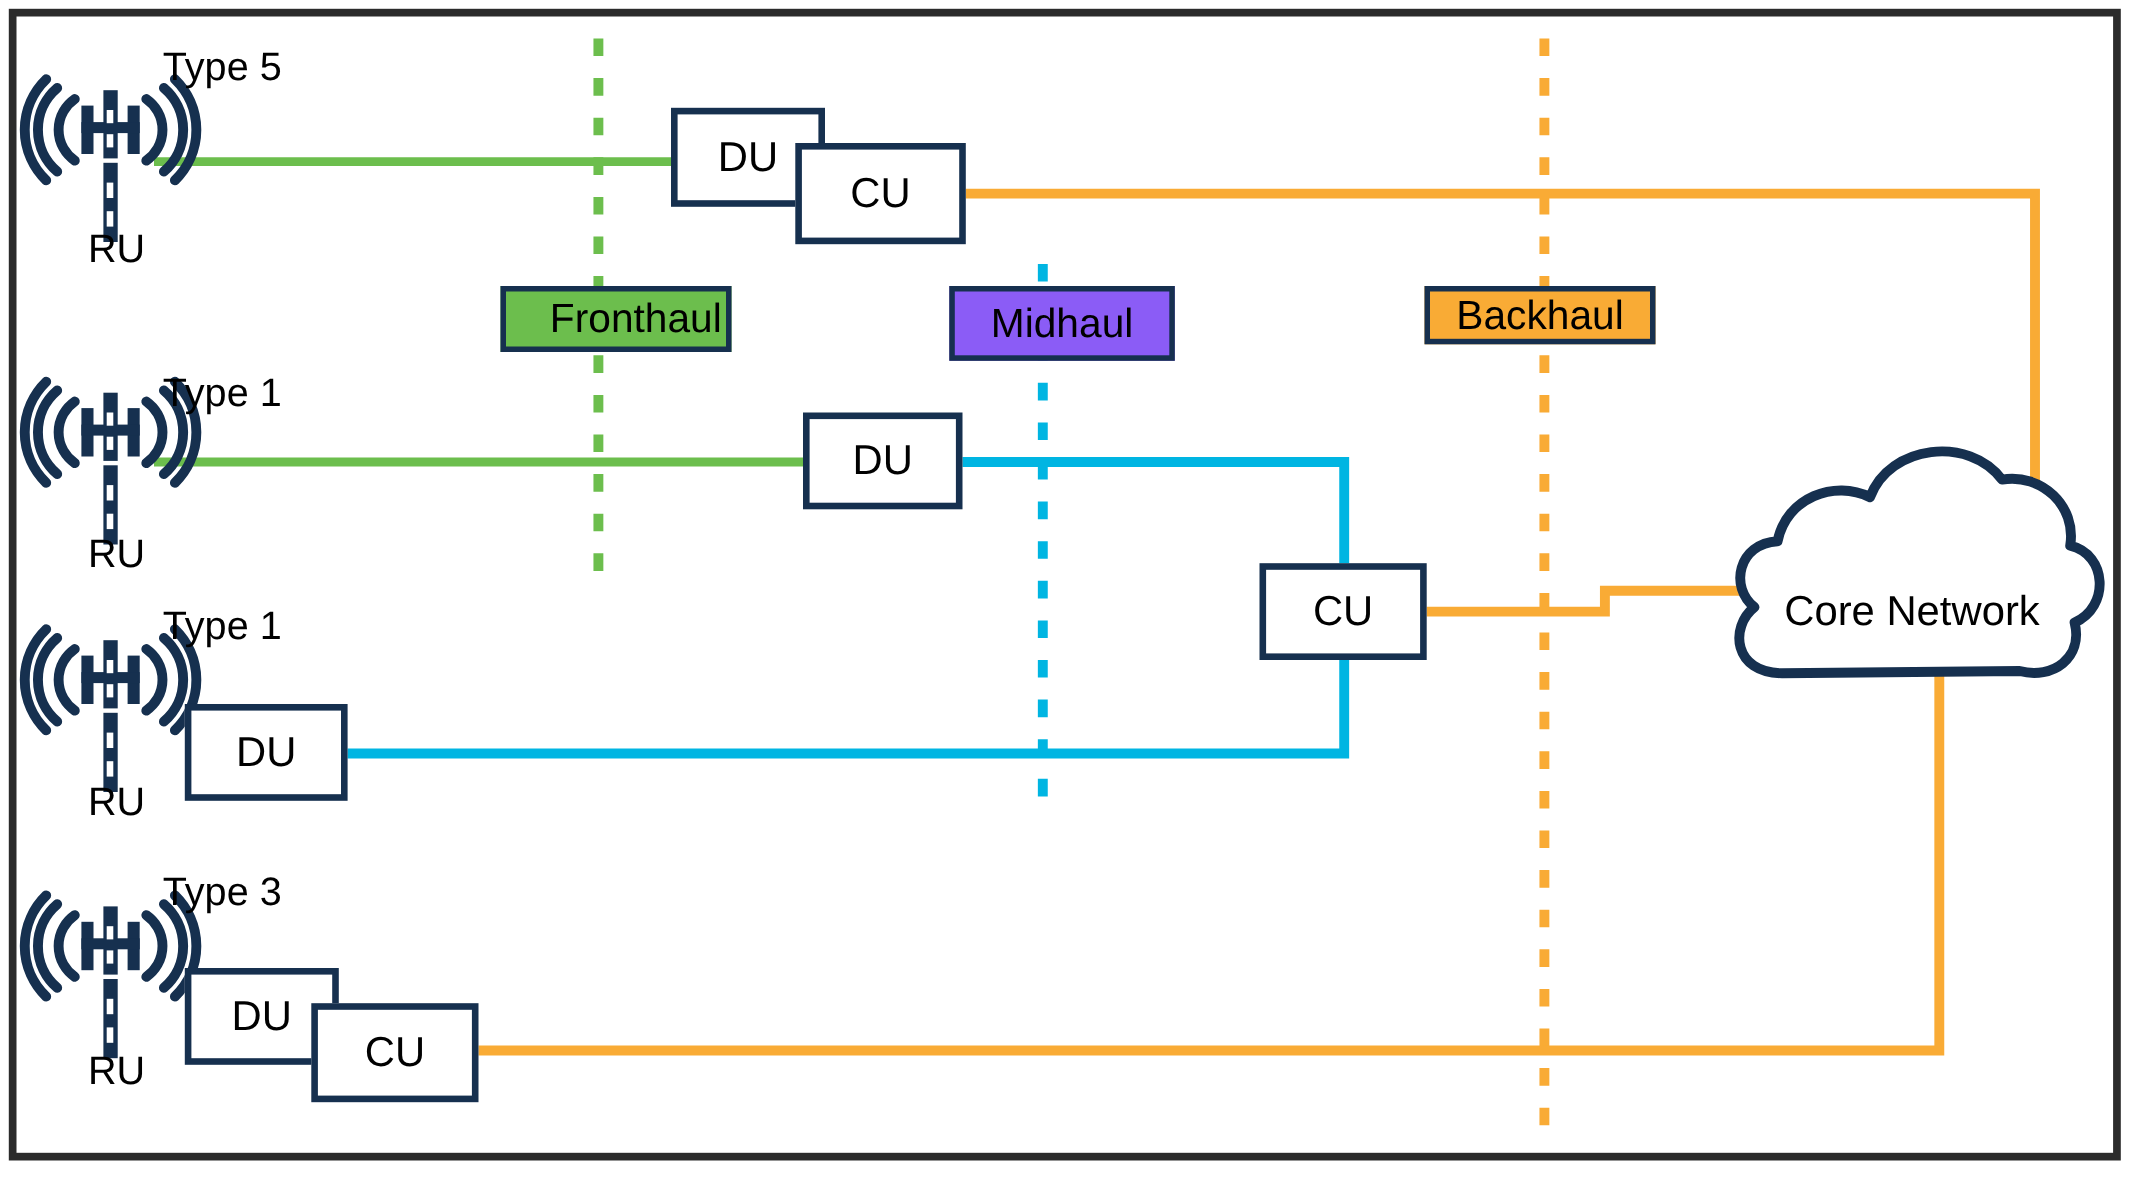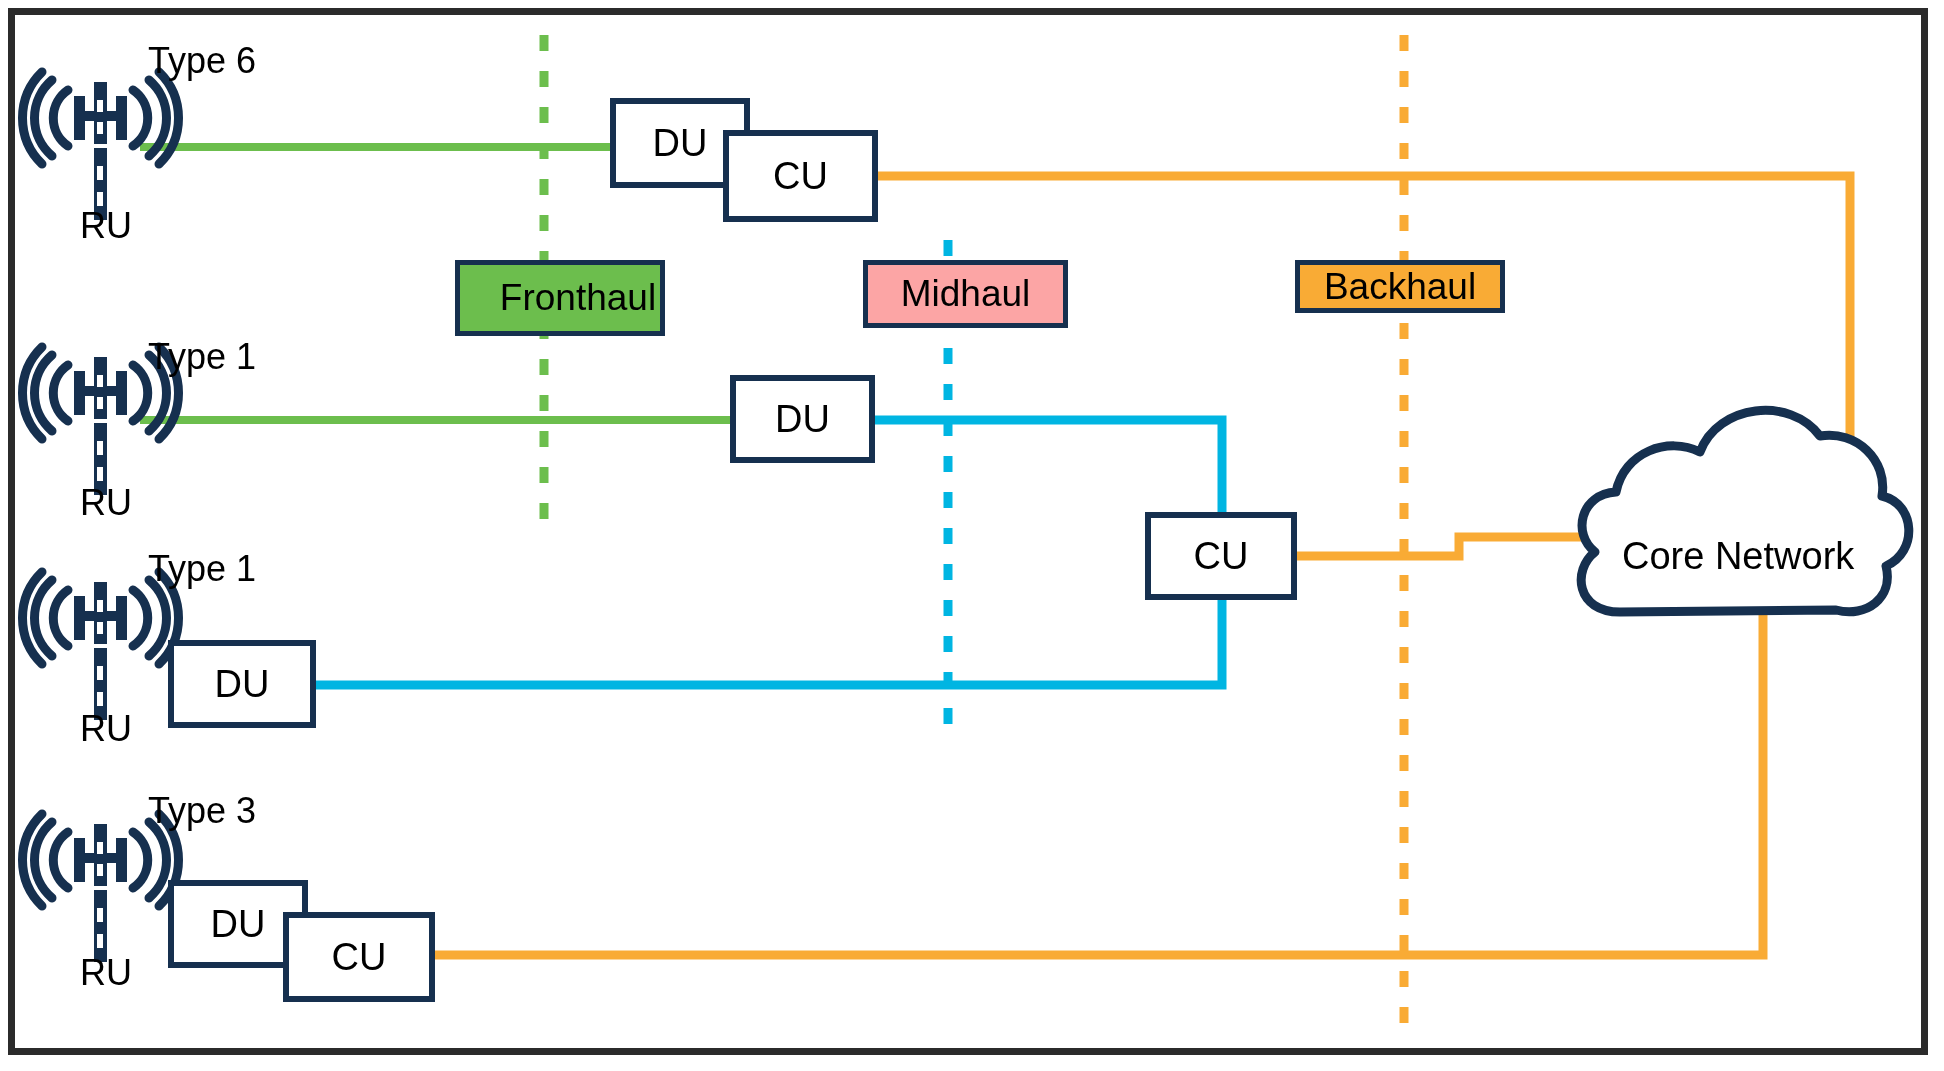--- a/index.html
+++ b/index.html
@@ -138,31 +138,31 @@
         <use href="#tower-glyph"></use>
       </g>
     <g transform="translate(42,570)">
         <use href="#tower-glyph"></use>
       </g>
     <g transform="translate(42,812)">
         <use href="#tower-glyph"></use>
       </g>
   </svg>
 
-  <div class="haul-box" style="left:455px; top:260px; width:210px; height:76px; background:#6CBE4D;padding-left:36px;">
+  <div class="haul-box" style="left:455px; top:260px; width:210px; height:60px; background:#6CBE4D;padding-left:36px;">
     <span>Fronthaul</span>
   </div>
-  <div class="haul-box" style="left:863px; top:260px; width:205px; height:68px; background:#fca5a5;">
+  <div class="haul-box" style="left:863px; top:260px; width:205px; height:68px; background:#8b5cf6;">
     <span>Midhaul</span>
   </div>
   <div class="haul-box" style="left:1295px; top:260px; width:210px; height:53px; background:#F9AB35;">
     <span>Backhaul</span>
   </div>
 
-  <div class="text-label" style="left:148px; top:40px;">Type 6</div>
+  <div class="text-label" style="left:148px; top:40px;">Type 5</div>
   <div class="text-label" style="left:80px; top:205px;">RU</div>
   <div class="node-box" style="left:610px; top:98px; width:140px; height:90px; z-index:1;">
     <span>DU</span>
   </div>
   <div class="node-box" style="left:723px; top:130px; width:155px; height:92px; z-index:2;">
     <span>CU</span>
   </div>
 
   <div class="text-label" style="left:148px; top:336px;">Type 1</div>
   <div class="text-label" style="left:80px; top:482px;">RU</div>

